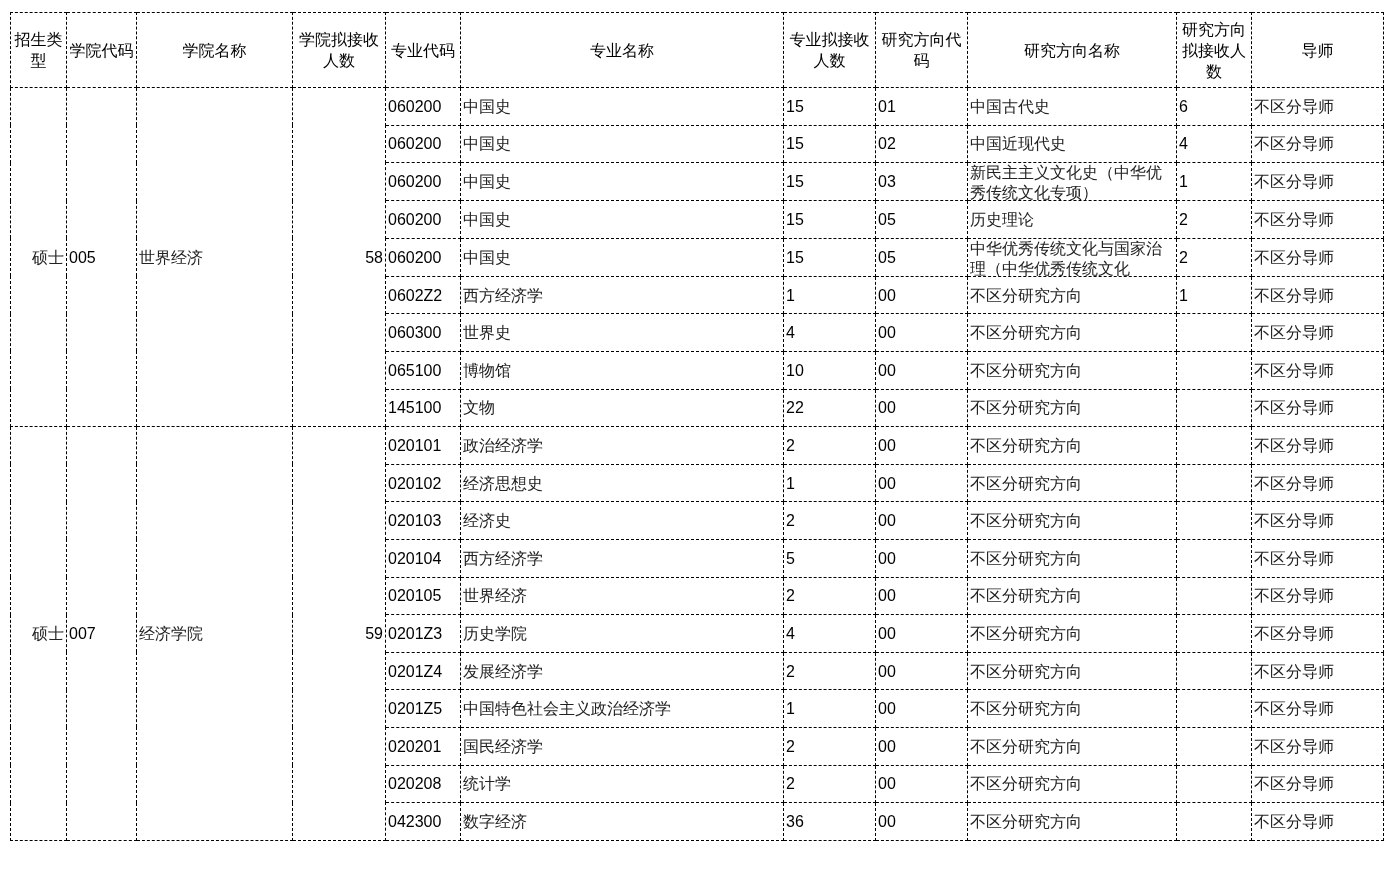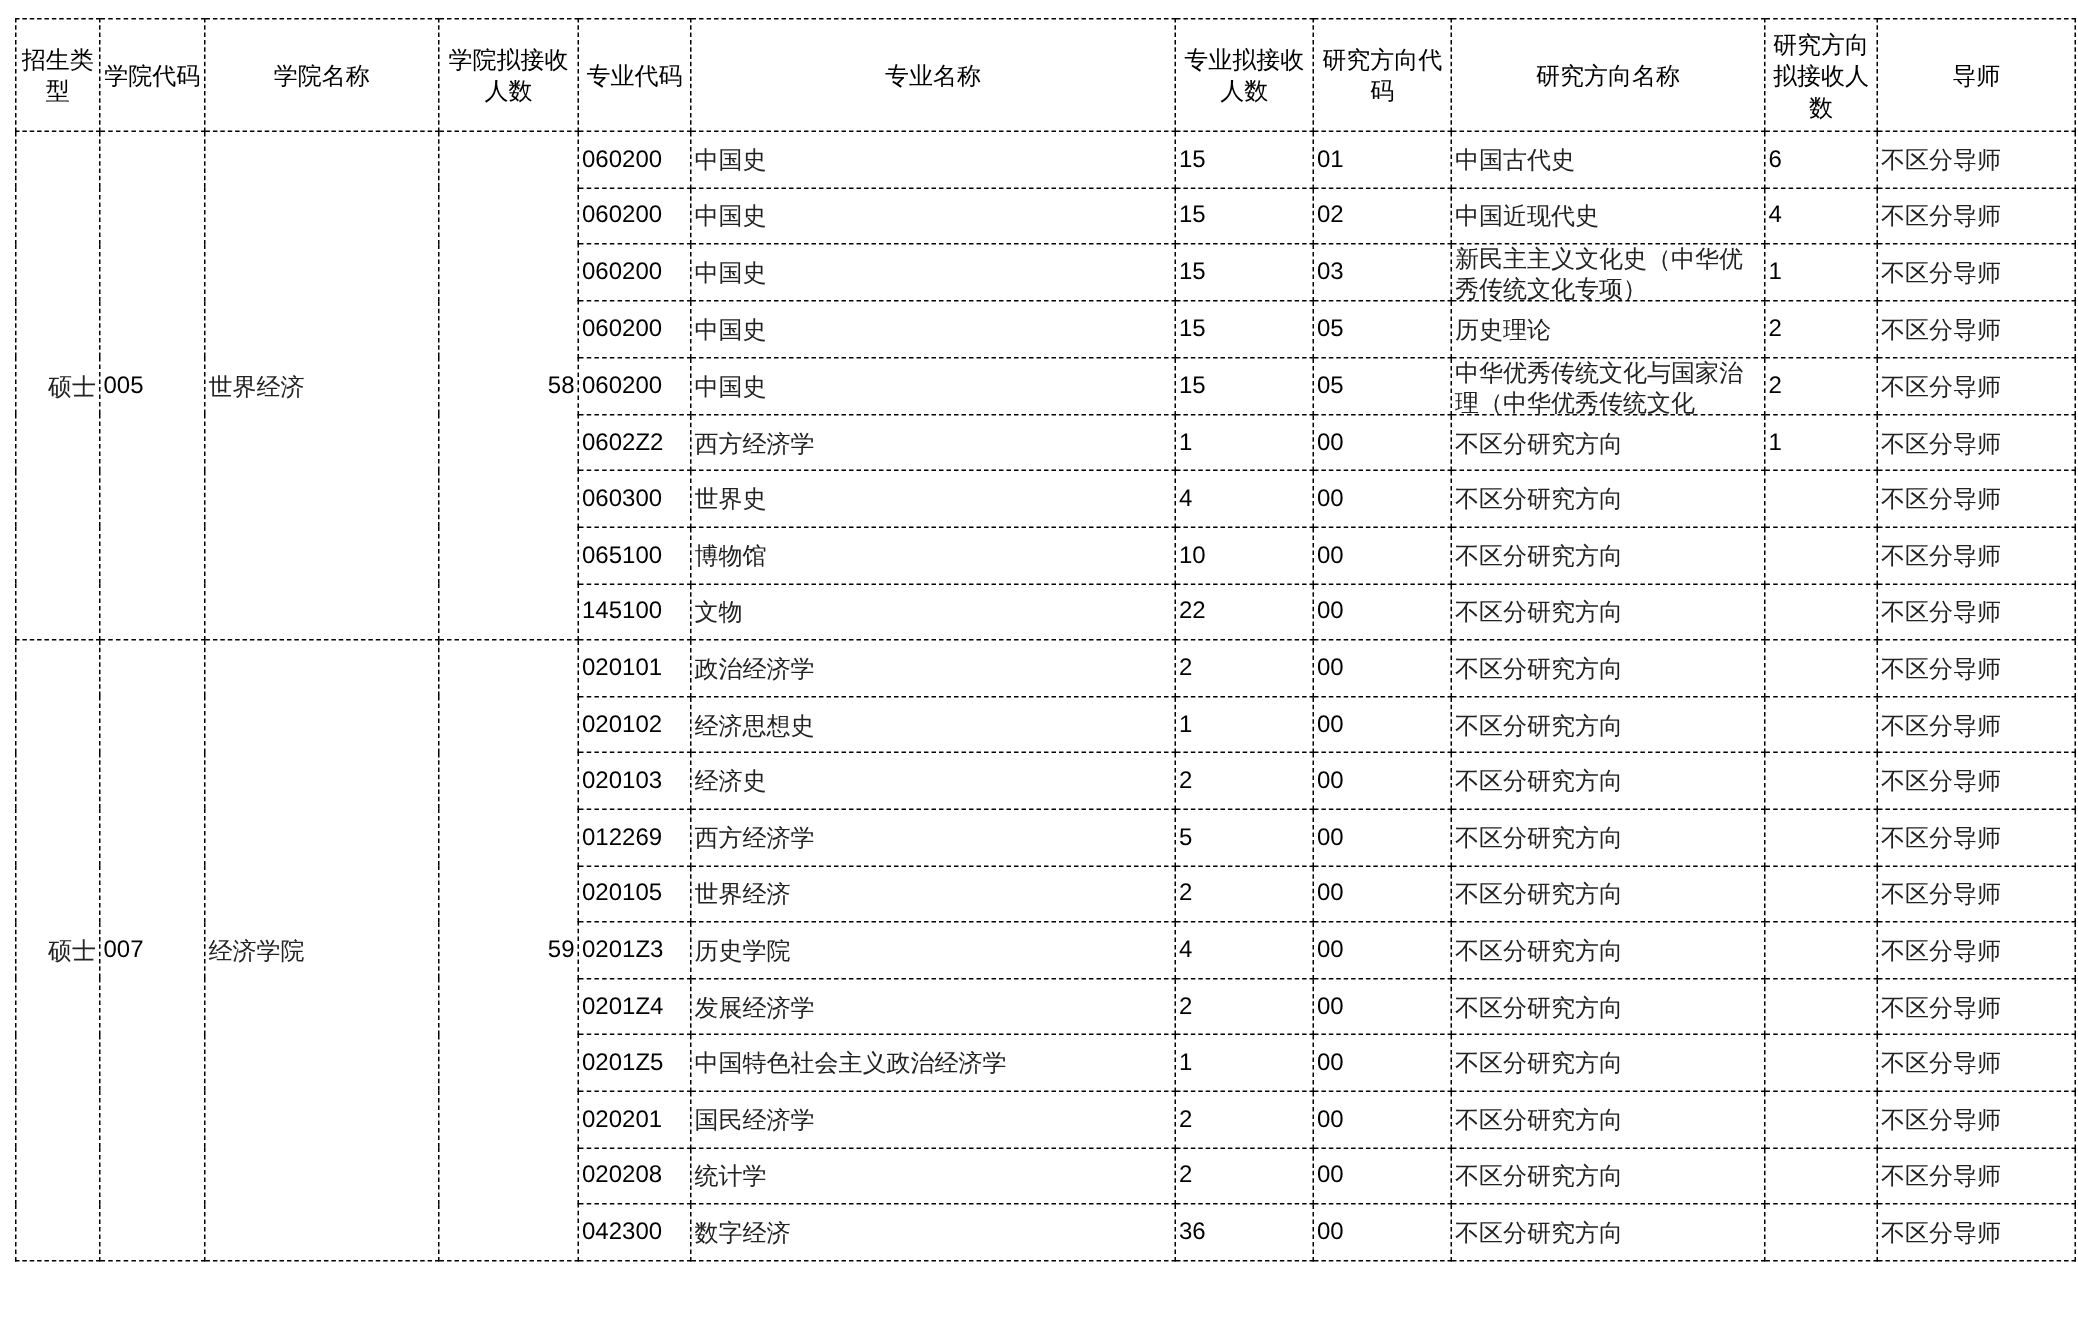--- a/index.html
+++ b/index.html
@@ -184,21 +184,21 @@
       <tr>
         <td class="l num">020103</td>
         <td class="l cjk">经济史</td>
         <td class="l num">2</td>
         <td class="l num">00</td>
         <td class="l cjk">不区分研究方向</td>
         <td class="l num"></td>
         <td class="l cjk">不区分导师</td>
       </tr>
       <tr>
-        <td class="l num">012269</td>
+        <td class="l num">020104</td>
         <td class="l cjk">西方经济学</td>
         <td class="l num">5</td>
         <td class="l num">00</td>
         <td class="l cjk">不区分研究方向</td>
         <td class="l num"></td>
         <td class="l cjk">不区分导师</td>
       </tr>
       <tr>
         <td class="l num">020105</td>
         <td class="l cjk">世界经济</td>

